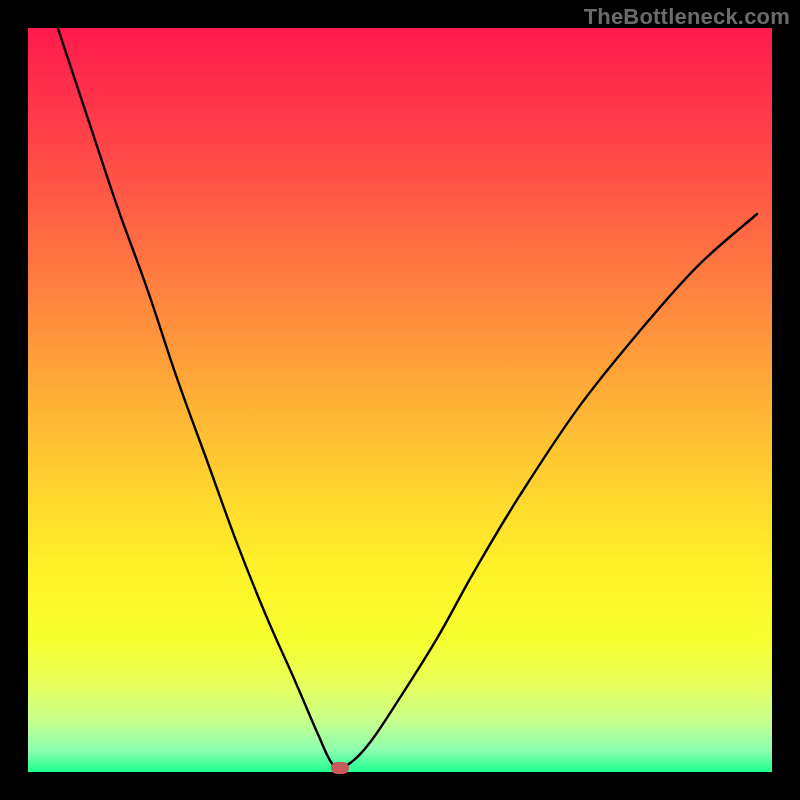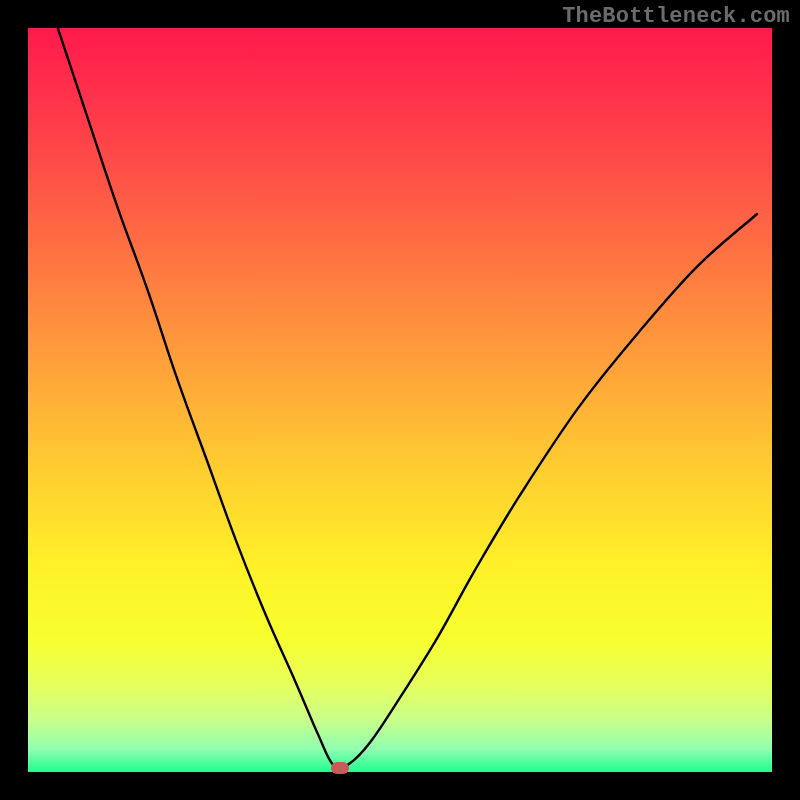--- a/index.html
+++ b/index.html
@@ -29,21 +29,21 @@
       #e8ff5a 88%,
       #c8ff8a 93%,
       #8effb0 97%,
       #1eff8e 100%
     );
   }
   .watermark {
     position: absolute;
     top: 4px;
     right: 10px;
-    font-family: Liberation Mono, monospace;
+    font-family: Liberation Sans, sans-serif;
     font-size: 22px;
     font-weight: 600;
     color: #6b6b6b;
     letter-spacing: 0.2px;
     user-select: none;
   }
   svg.curve {
     position: absolute;
     left: 28px;
     top: 28px;

